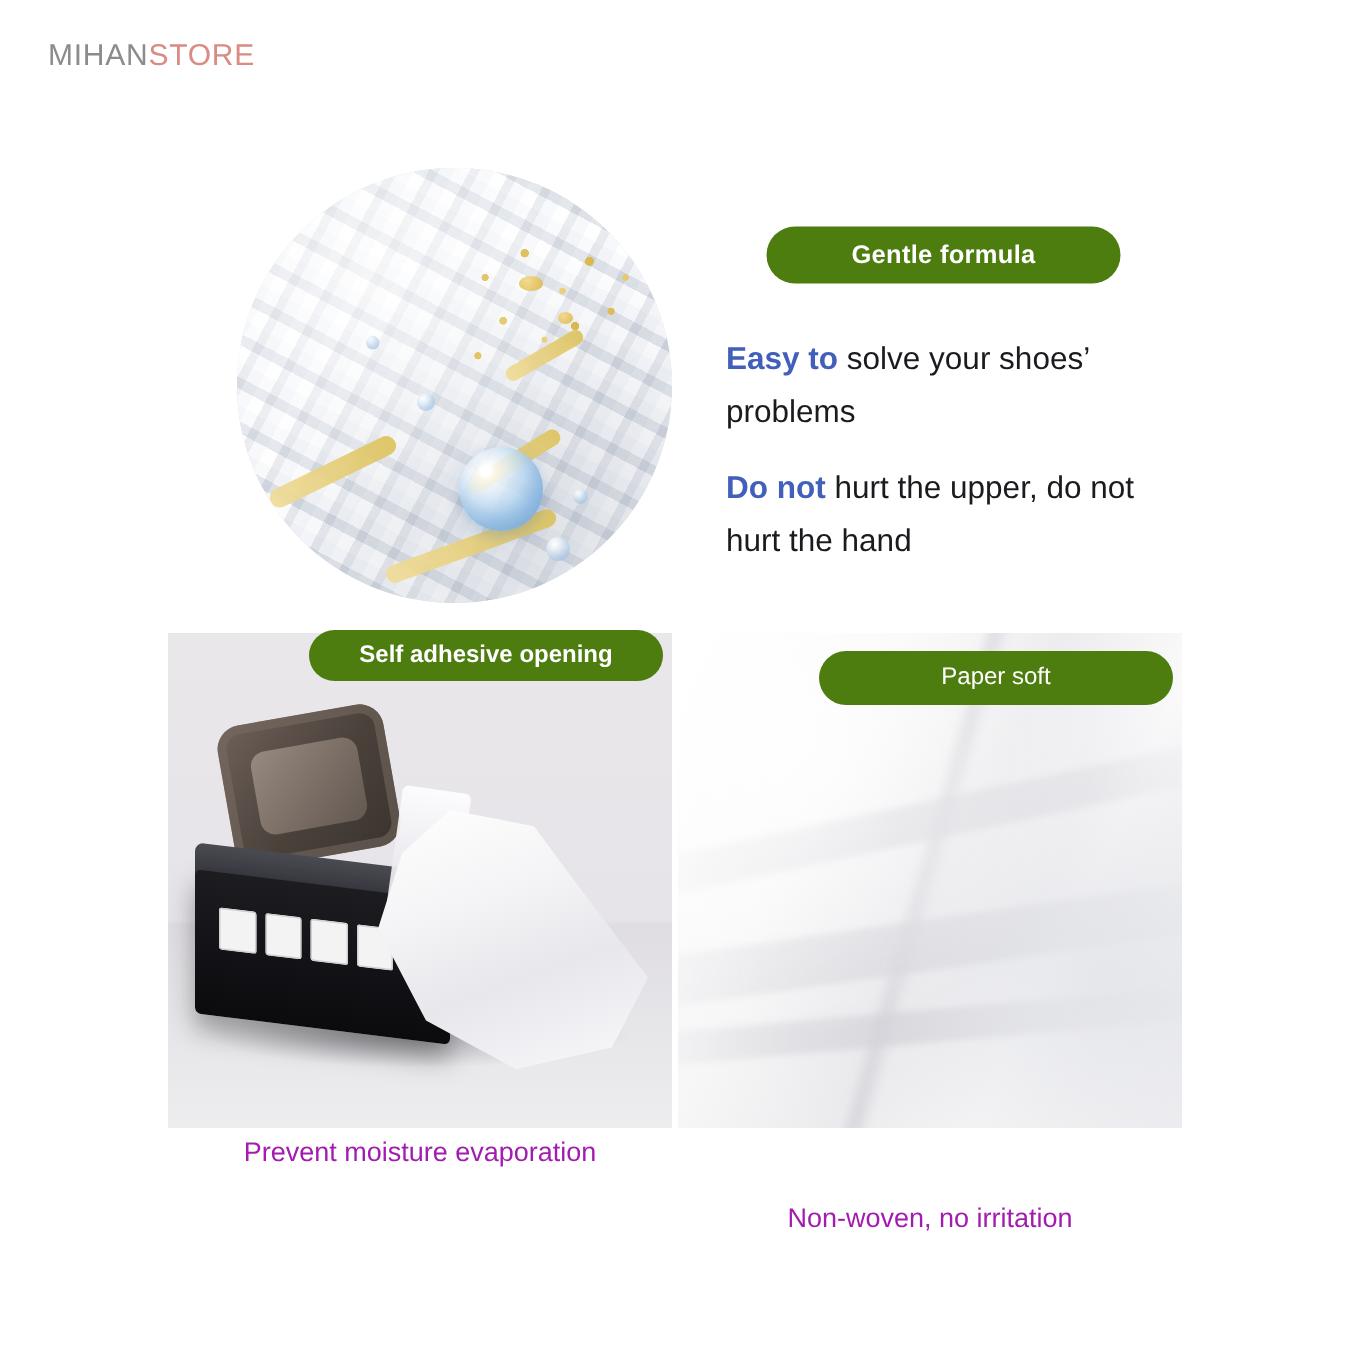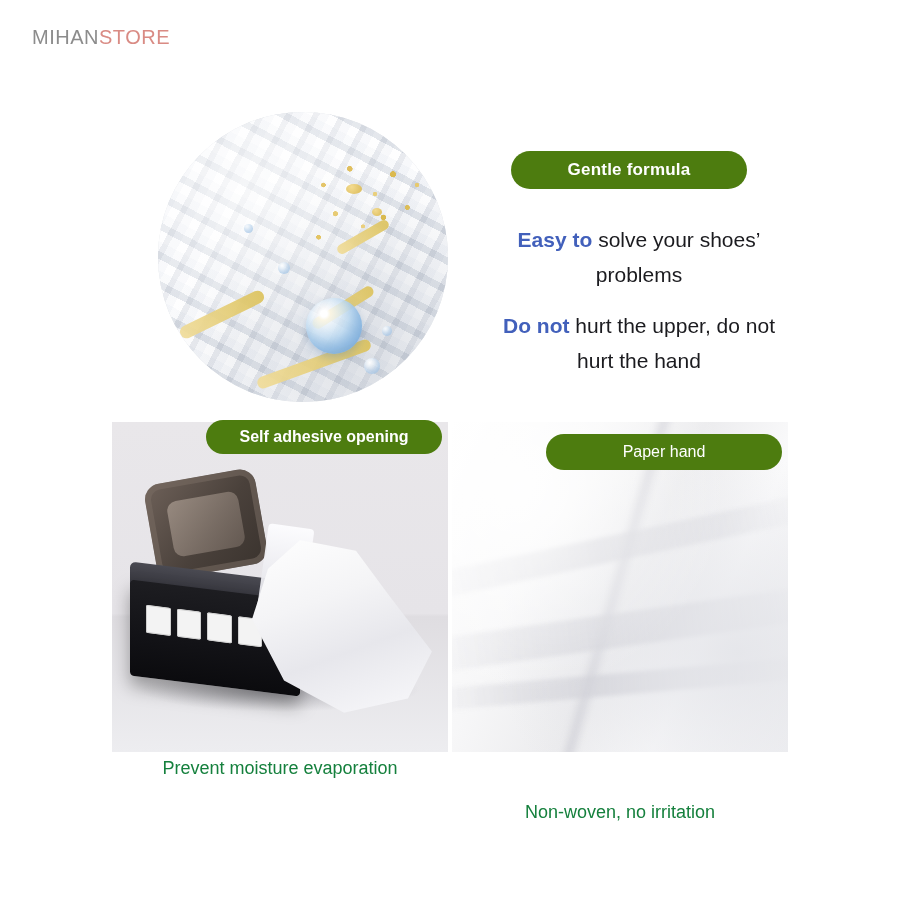--- a/index.html
+++ b/index.html
@@ -130,21 +130,20 @@
     letter-spacing: .2px;
   }
   .copy {
     position: absolute;
     left: 484px;
     top: 222px;
     width: 310px;
     color: #1b1b1f;
     font-size: 21px;
     line-height: 35px;
-    text-align: center;
   }
   .copy p { margin: 0 0 16px 0; }
   .copy .accent { color: #4260bb; font-weight: bold; }
 
   
   .panel {
     position: absolute;
     top: 422px;
     width: 336px;
     height: 330px;
@@ -287,21 +286,21 @@
     line-height: 36px;
     font-size: 16px;
     font-weight: normal;
   }
 
   .caption {
     position: absolute;
     top: 758px;
     width: 336px;
     text-align: center;
-    color: #15803d;
+    color: #a21caf;
     font-size: 18px;
   }
   .caption-left { left: 112px; }
   .caption-right { left: 452px; margin-top: 44px; }
 </style>
 </head>
 <body>
 
 <div class="brand">
   <span class="part-a">MIHAN</span><span class="part-b">STORE</span>
@@ -359,16 +358,16 @@
 <div class="panel panel-right">
   <div class="scene-right"></div>
   <div class="fabric-fold" style="left:-10%; top:34%; width:120%; height:26px; transform:rotate(-12deg);"></div>
   <div class="fabric-fold" style="left:-10%; top:58%; width:120%; height:34px; transform:rotate(-8deg);"></div>
   <div class="fabric-fold" style="left:-10%; top:76%; width:120%; height:22px; transform:rotate(-5deg);"></div>
   <div class="fabric-fold" style="left:46%; top:-10%; width:20px; height:120%; transform:rotate(16deg);"></div>
   <div class="fabric-soft"></div>
 </div>
 
 <div class="pill badge-self">Self adhesive opening</div>
-<div class="pill badge-paper">Paper hand</div>
+<div class="pill badge-paper">Paper soft</div>
 
 <div class="caption caption-left">Prevent moisture evaporation</div>
 <div class="caption caption-right">Non-woven, no irritation</div>
 
 </body></html>

